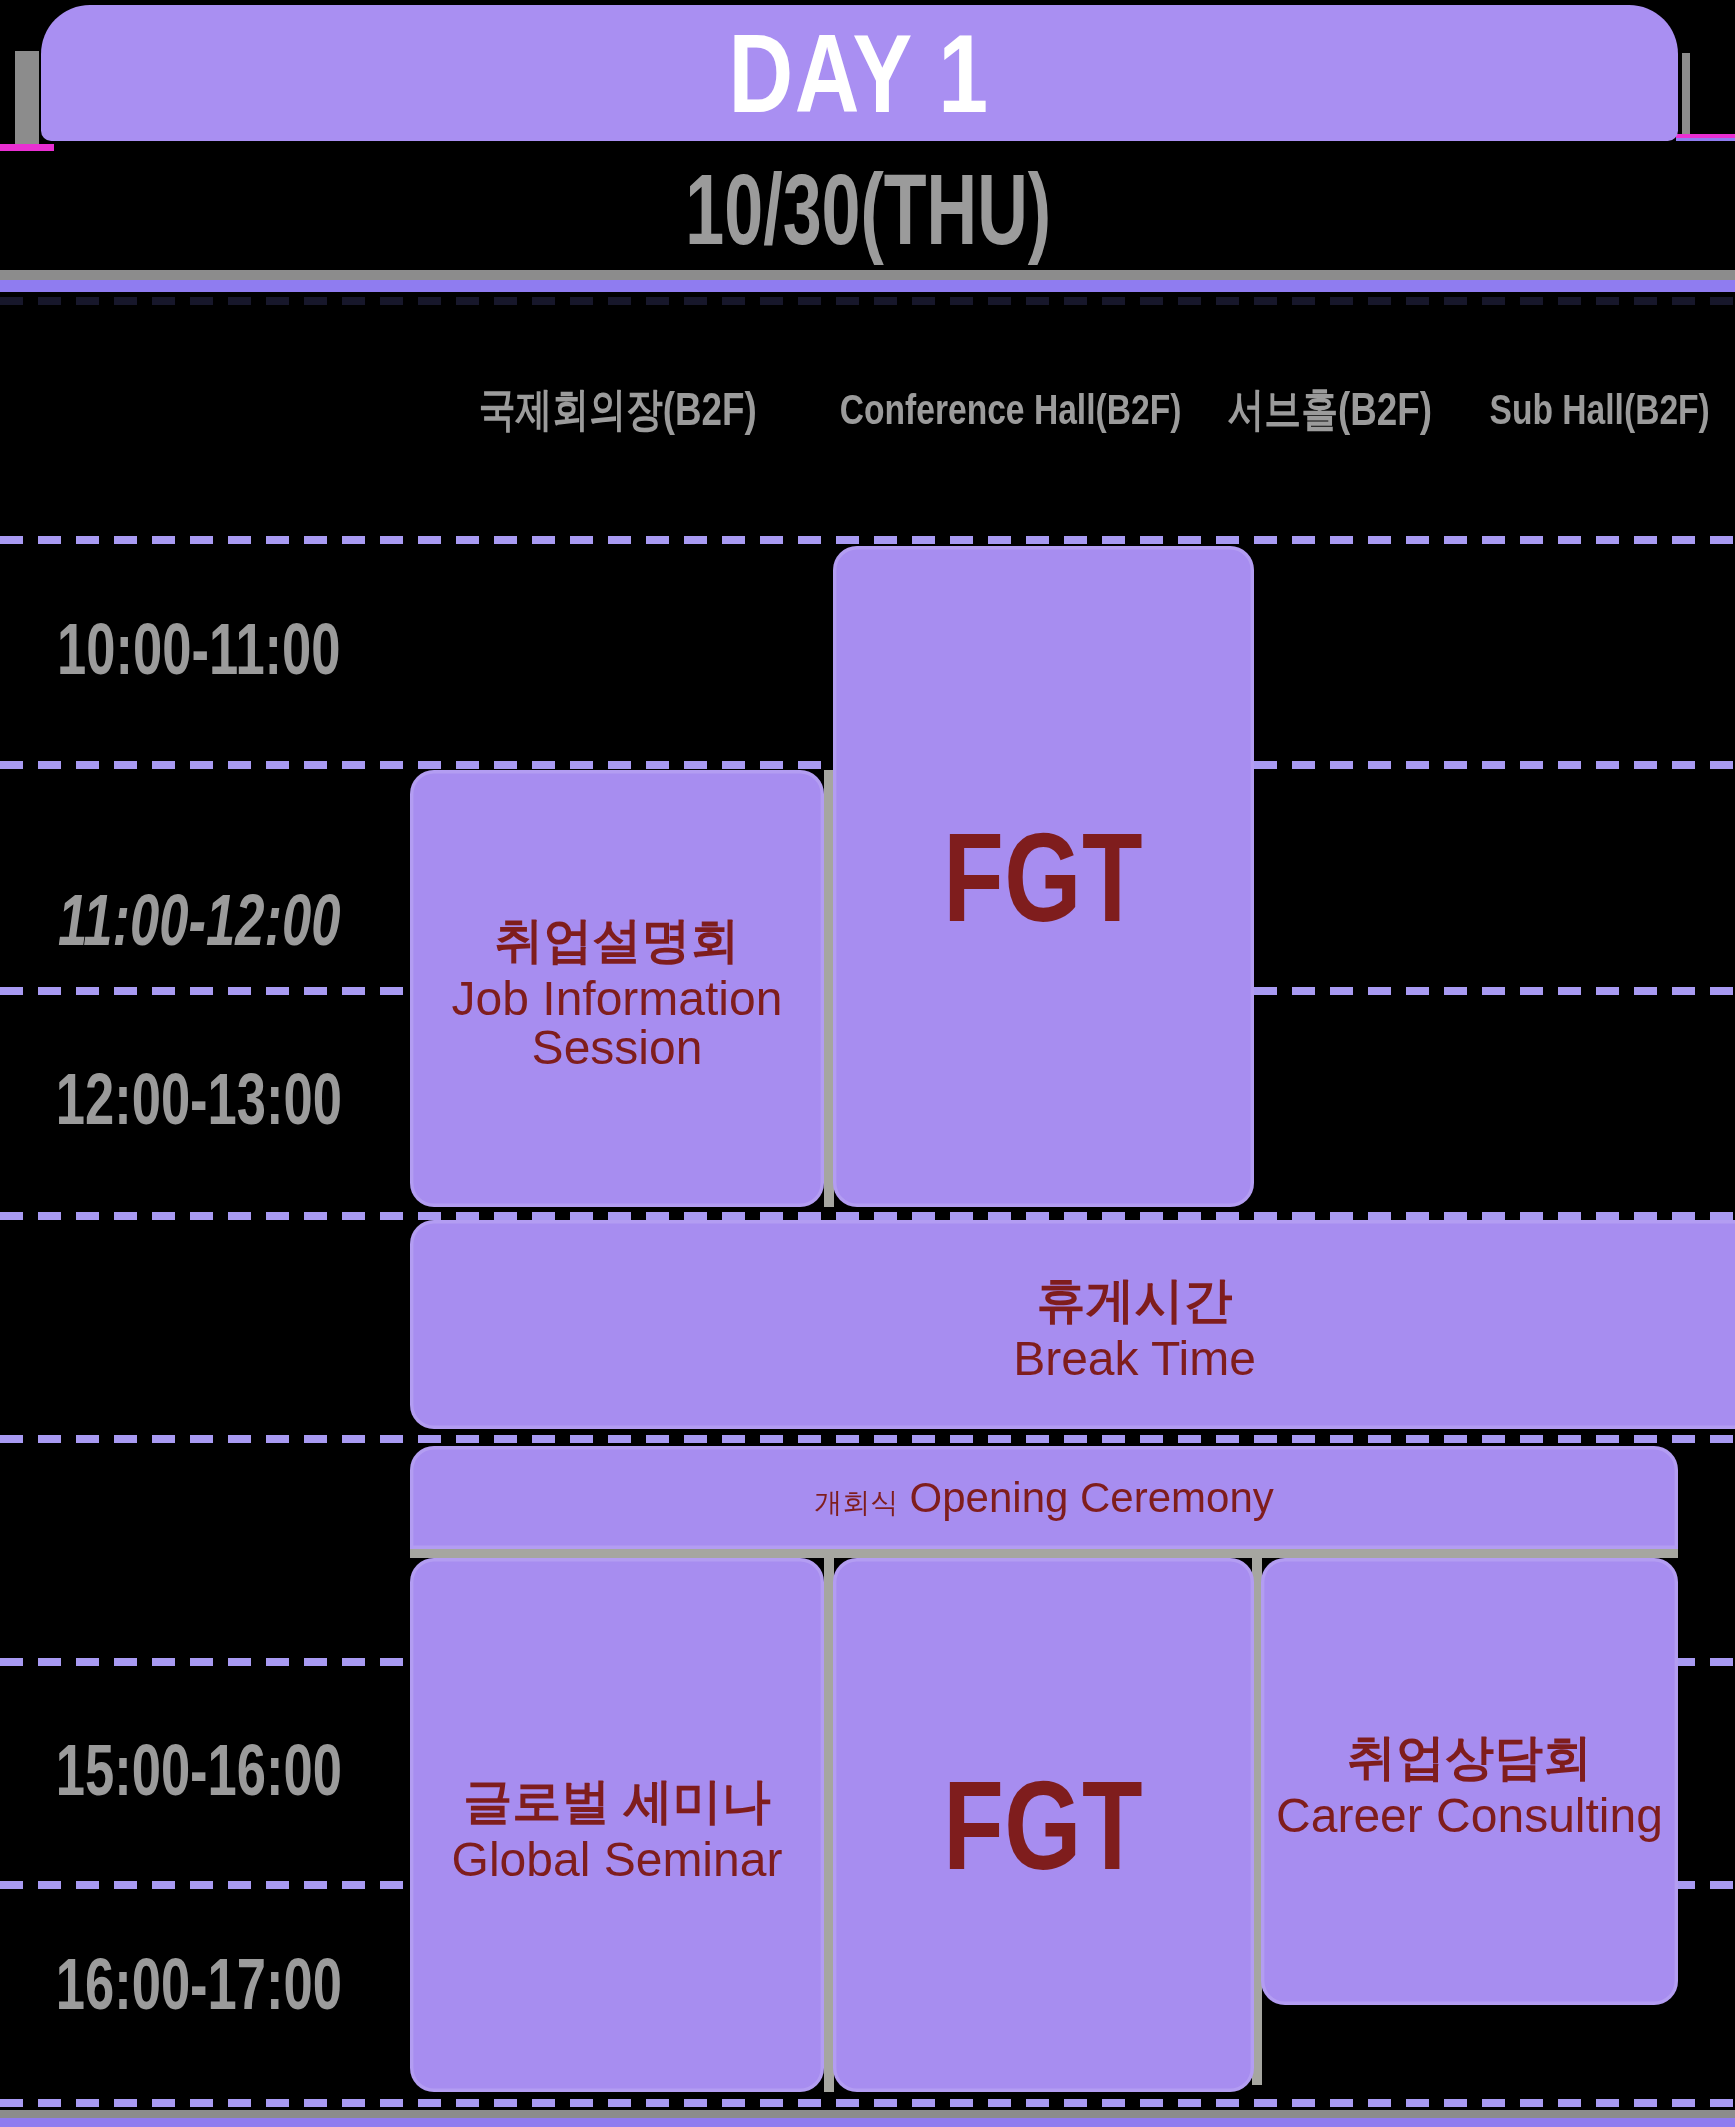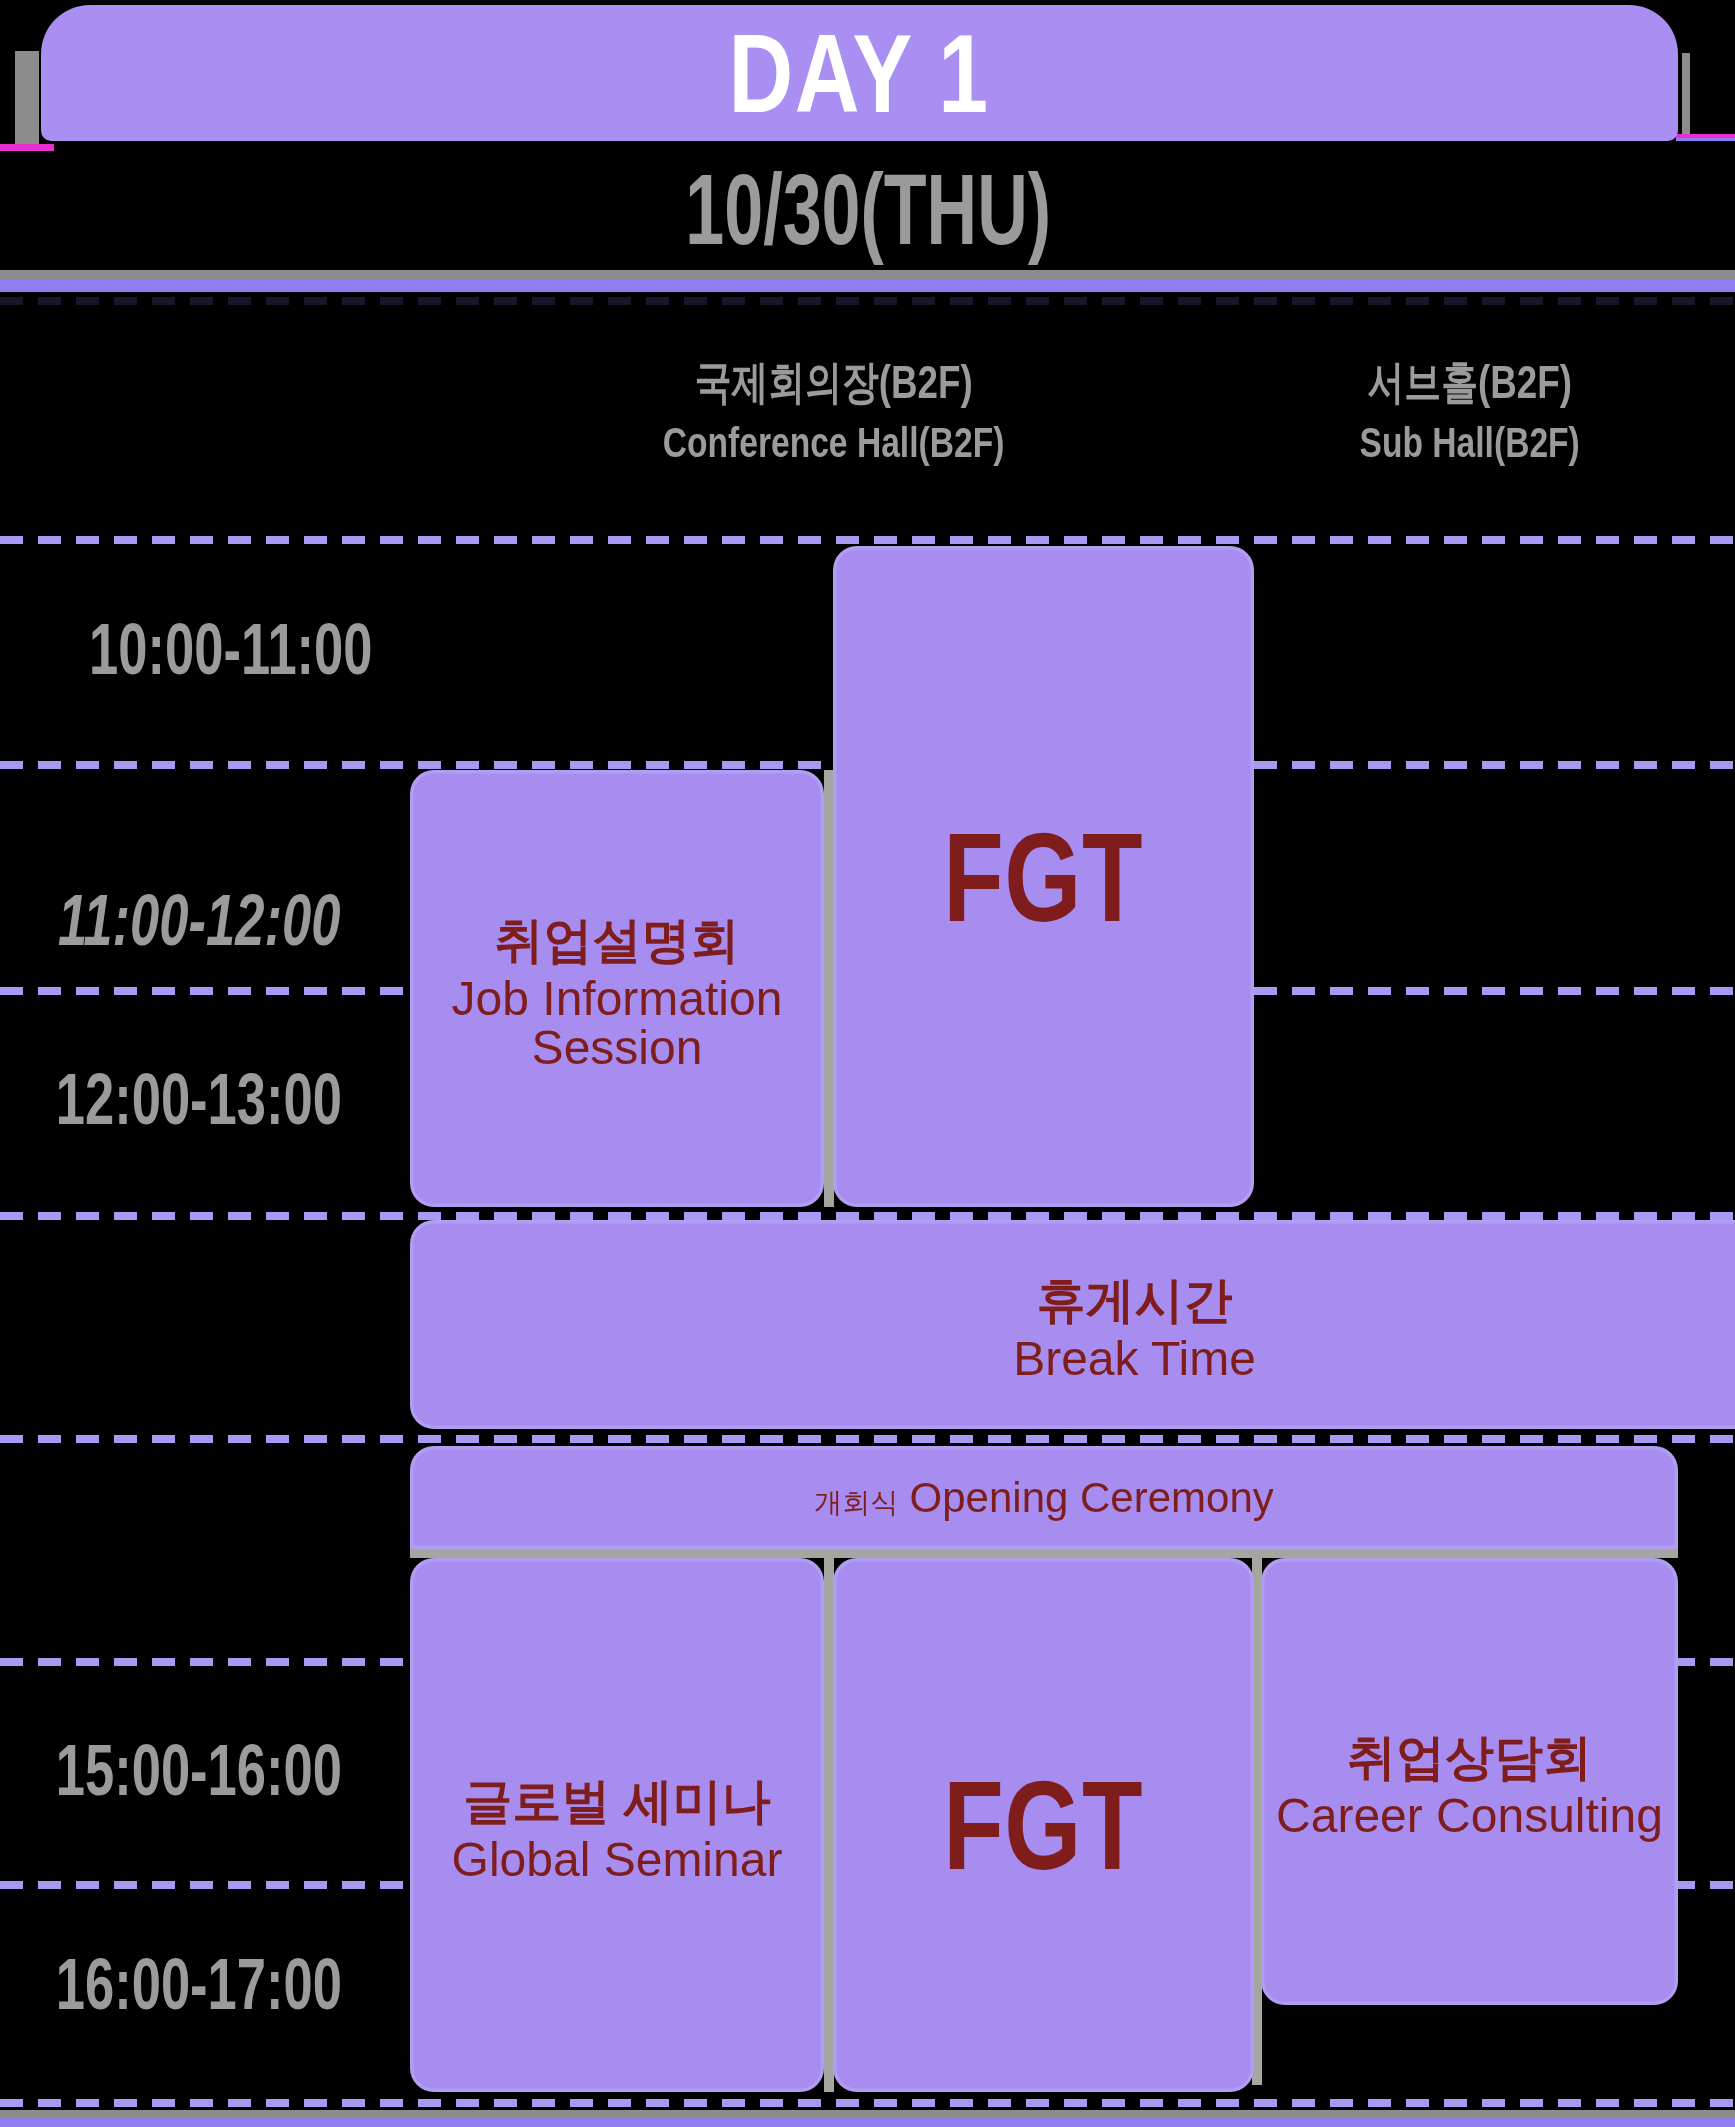--- a/index.html
+++ b/index.html
@@ -25,21 +25,21 @@
   }
   .date-label span{
     color:var(--text-gray);font-size:100px;font-weight:700;
     transform:scaleX(0.70);transform-origin:center;white-space:nowrap;
   }
   .bar{left:0;width:1736px;}
   .bar.gray{background:#8c8c8c;}
   .bar.purple{background:var(--divider-purple);}
   
   .venue{
-    top:346px;height:127px;display:flex;flex-direction:column;
+    top:346px;height:127px;display:flex;flex-direction:row;
     align-items:center;justify-content:center;gap:5.1px;
   }
   .venue .ln{
     color:var(--text-gray);font-weight:700;white-space:nowrap;
     transform:scaleX(0.80);transform-origin:center;
   }
   .venue .ko{font-size:46px;}
   .venue .en{font-size:42px;}
   
   .dash{
@@ -110,21 +110,21 @@
 
   <div class="abs dash" style="top:536px;"></div>
   <div class="abs dash" style="top:761px;"></div>
   <div class="abs dash" style="top:987px;"></div>
   <div class="abs dash" style="top:1212px;"></div>
   <div class="abs dash" style="top:1435px;"></div>
   <div class="abs dash" style="top:1658px;"></div>
   <div class="abs dash" style="top:1881px;"></div>
   <div class="abs dash" style="top:2099px;"></div>
 
-  <div class="abs timecell" style="top:598px;margin-left:32px;"><span>10:00-11:00</span></div>
+  <div class="abs timecell" style="top:598px;"><span>10:00-11:00</span></div>
   <div class="abs timecell" style="top:869px;font-style:italic;"><span>11:00-12:00</span></div>
   <div class="abs timecell" style="top:1048px;"><span>12:00-13:00</span></div>
   <div class="abs timecell" style="top:1719px;"><span>15:00-16:00</span></div>
   <div class="abs timecell" style="top:1933px;"><span>16:00-17:00</span></div>
 
   <div class="abs gridline" style="left:824px;top:770px;width:10.2px;height:437px;"></div>
   <div class="abs gridline" style="left:410px;top:1549px;width:1268px;height:8.5px;"></div>
   <div class="abs gridline" style="left:824px;top:1558px;width:10.2px;height:534px;"></div>
   <div class="abs gridline" style="left:1252px;top:1558px;width:10.2px;height:527px;"></div>
 

